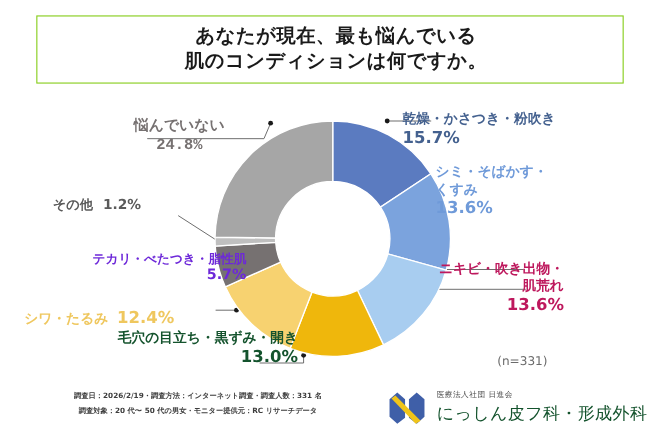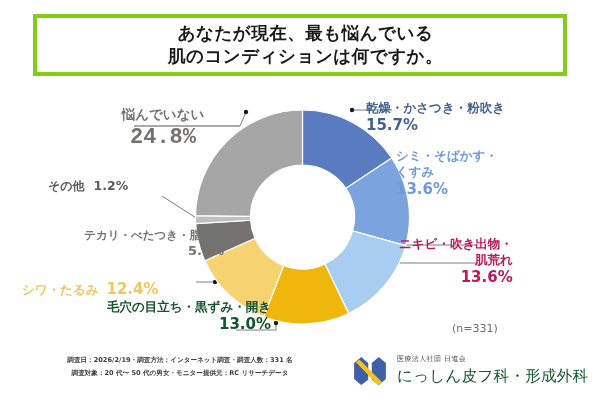--- a/index.html
+++ b/index.html
@@ -6,21 +6,21 @@
   body{
     width:600px;height:400px;background:#ffffff;
     font-family:"DejaVu Sans","Liberation Sans",sans-serif;
     position:relative;overflow:hidden;
   }
   .stage{position:absolute;inset:0;}
 
   
   .title-box{
     position:absolute;left:33px;top:14px;width:534px;height:62px;
-    border:4px solid #84cc16;background:#fff;
+    border:1px solid #84cc16;background:#fff;
     display:flex;flex-direction:column;align-items:center;justify-content:center;
     box-sizing:border-box;
     padding-left:11px;
   }
   .title-line{
     font-size:17.5px;font-weight:bold;color:#1a1a1a;
     line-height:1.32;letter-spacing:.5px;white-space:nowrap;
   }
 
   
@@ -32,21 +32,21 @@
   .lbl .t{font-size:12.5px;font-weight:bold;}
   .lbl .p{font-size:15px;font-weight:bold;}
   .lbl .t.sm{font-size:11.5px;}
   .lbl .p.sm{font-size:13px;}
 
   .l-dry     {left:366px;top:100px;color:#44618f;text-align:left;}
   .l-spot    {left:396px;top:148px;color:#6f9ad9;text-align:left;}
   .l-acne    {left:399px;top:236px;color:#be185d;text-align:right;}
   .l-pore    {left:37px;top:299px;color:#14532d;text-align:right;width:234px;}
   .l-wrinkle {left:22px;top:268px;color:#efc75e;text-align:left;}
-  .l-oily    {left:34px;top:228px;color:#737373;text-align:right;width:190px;}
+  .l-oily    {left:34px;top:228px;color:#6d28d9;text-align:right;width:190px;}
   .l-other   {left:48px;top:178px;color:#5a5a5a;text-align:left;}
   .l-none    {left:86px;top:107px;color:#767171;text-align:center;width:154px;font-family:Liberation Mono, monospace;}
 
   .l-other .row{display:flex;gap:9px;align-items:baseline;justify-content:center;}
   .l-other .t{font-size:12px;}
   .l-other .p{font-size:12.5px;}
   .l-wrinkle .row{display:flex;gap:8px;align-items:center;margin-top:12px;}
 
   .nval{position:absolute;left:452px;top:322px;font-size:11px;color:#6b6b6b;}
 
@@ -148,21 +148,21 @@
 
   <div class="lbl l-other">
     <div class="row">
       <span class="t">その他</span>
       <span class="p">1.2%</span>
     </div>
   </div>
 
   <div class="lbl l-none">
     <div class="t" style="font-size:13.5px;">悩んでいない</div>
-    <div class="p" style="font-size:22px;">24.8%</div>
+    <div class="p" style="font-size:14px;">24.8%</div>
   </div>
 
   <div class="nval">(n=331)</div>
 
   <div class="footer-note">
     <div>調査日：2026/2/19・調査方法：インターネット調査・調査人数：331 名</div>
     <div>調査対象：20 代〜 50 代の男女・モニター提供元：RC リサーチデータ</div>
   </div>
 
   <div class="logo">

